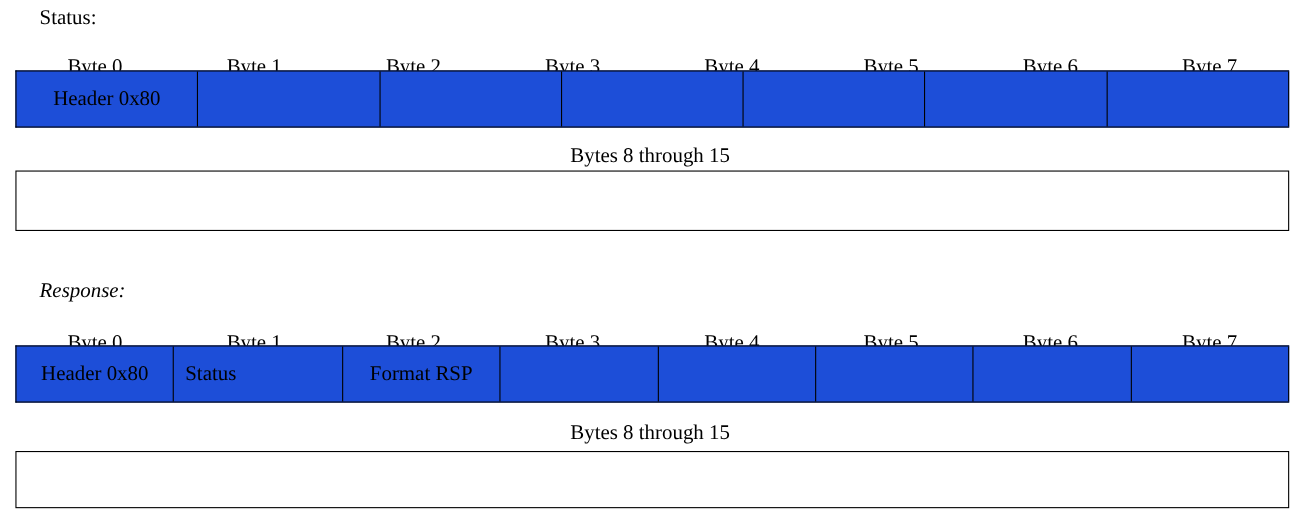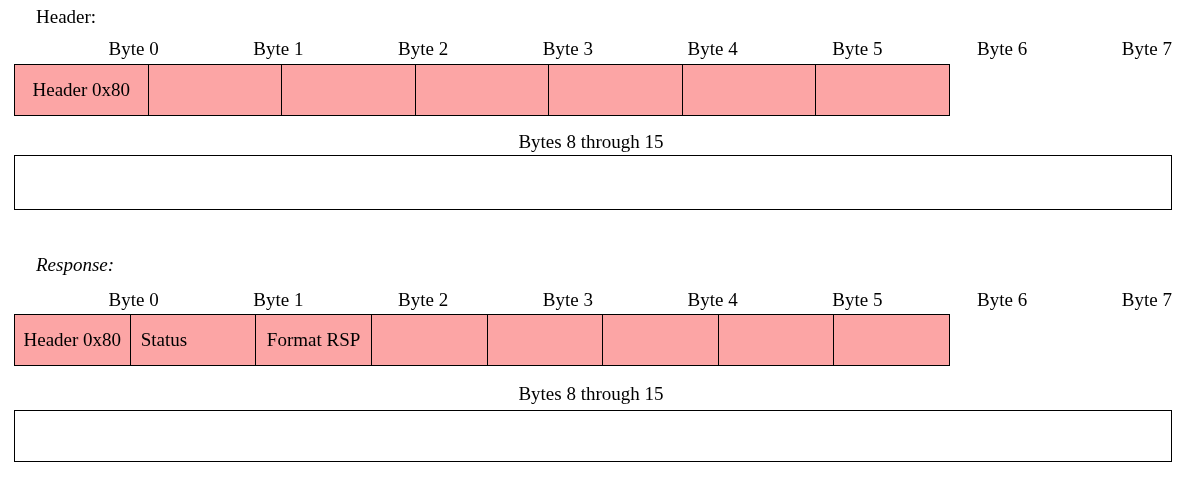--- a/index.html
+++ b/index.html
@@ -41,34 +41,35 @@
   .byte-headers {
     position: absolute;
     left: 14px;
     width: 1158px;
     display: flex;
     font-size: 19px;
     line-height: 22px;
   }
   .byte-headers .byte-header {
     flex: 1 1 0;
-    text-align: right;
+    text-align: center;
     white-space: nowrap;
+    margin-top: 12px;
   }
 
   
   .byte-row {
     position: absolute;
     left: 14px;
-    width: 936px;
+    width: 1158px;
     display: flex;
     border: 1px solid #000000;
     border-right: none;
     box-sizing: border-box;
-    background: #fca5a5;
+    background: #1d4ed8;
   }
   .byte-row .cell {
     flex: 1 1 0;
     border-right: 1px solid #000000;
     box-sizing: border-box;
     font-size: 19px;
     line-height: 22px;
     display: flex;
     align-items: center;
     white-space: nowrap;
@@ -111,21 +112,21 @@
   #response-wide-caption { top: 383px; }
   #response-wide-box     { top: 410px; height: 52px; }
 </style>
 </head>
 <body>
 
 <div class="page">
 
   <div class="section">
 
-    <div class="section-label" id="request-label">Header:</div>
+    <div class="section-label" id="request-label">Status:</div>
 
     <div class="byte-headers" id="request-byte-headers">
       <div class="byte-header">Byte 0</div>
       <div class="byte-header">Byte 1</div>
       <div class="byte-header">Byte 2</div>
       <div class="byte-header">Byte 3</div>
       <div class="byte-header">Byte 4</div>
       <div class="byte-header">Byte 5</div>
       <div class="byte-header">Byte 6</div>
       <div class="byte-header">Byte 7</div>

